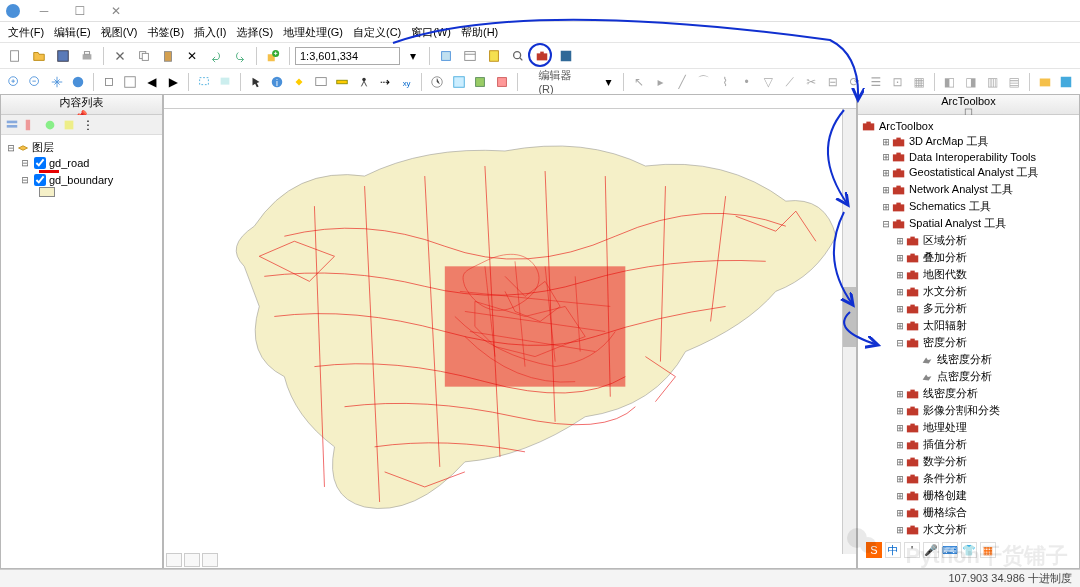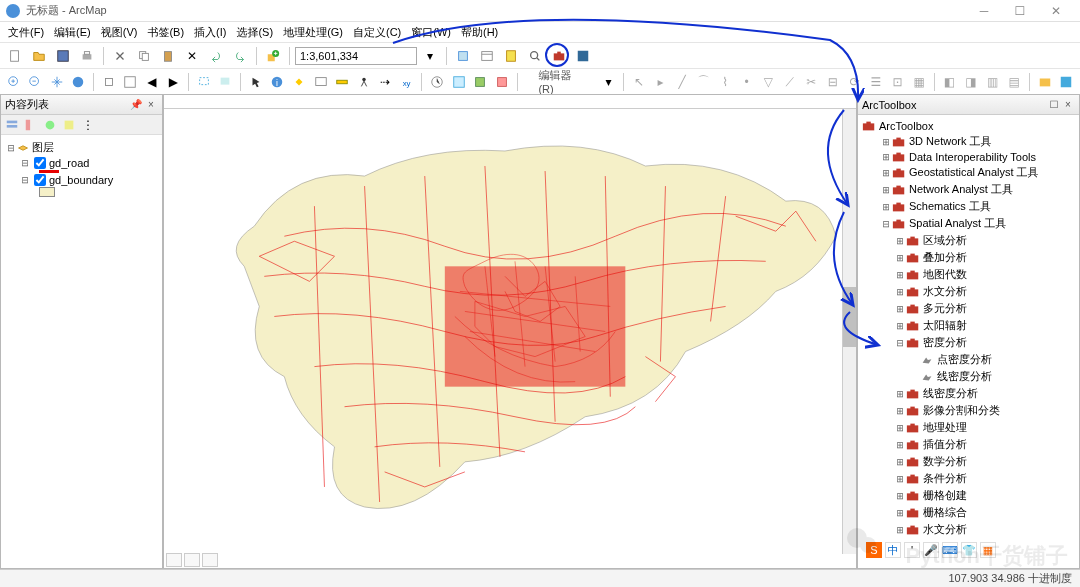--- a/index.html
+++ b/index.html
@@ -9,28 +9,28 @@
 .titlebar .icon { width: 14px; height: 14px; background: #4a90d9; border-radius: 50%; margin-right: 6px; }
 .titlebar .title { flex: 1; color: #555; font-size: 11px; }
 .winbtn { width: 36px; height: 20px; display: flex; align-items: center; justify-content: center; color: #888; }
 
 .menubar { height: 20px; display: flex; align-items: center; padding: 0 4px; gap: 2px; font-size: 11px; }
 .menubar span { padding: 2px 4px; cursor: default; }
 
 .toolbar { height: 26px; display: flex; align-items: center; padding: 0 4px; gap: 2px; border-top: 1px solid #e5e5e5; }
 .tbtn { width: 22px; height: 22px; display: flex; align-items: center; justify-content: center; border: 1px solid transparent; }
 .tbtn svg { width: 14px; height: 14px; }
-.scale-input { width: 122px; height: 18px; font-size: 11px; padding: 0 4px; border: 1px solid #aaa; }
+.scale-input { width: 105px; height: 18px; font-size: 11px; padding: 0 4px; border: 1px solid #aaa; }
 .tb-sep { width: 1px; height: 18px; background: #ccc; margin: 0 3px; }
 .tb-label { font-size: 11px; color: #555; margin: 0 16px; }
 
 .main { display: flex; height: calc(100% - 22px - 20px - 52px - 18px); }
 
 .panel { background: #f4f4f4; border: 1px solid #b8b8b8; display: flex; flex-direction: column; }
-.panel-header { height: 20px; background: linear-gradient(#f9f9f9,#e8e8e8); display: flex; align-items: center; padding: 0 4px; font-size: 11px; border-bottom: 1px solid #ccc; }
+.panel-header { height: 20px; background: linear-gradient(#f9f9f9,#e8e8e8); display: flex; align-items: center; padding: 0 4px; font-size: 11px; border-bottom: 1px solid #ccc; flex-direction: column; }
 .panel-header .ptitle { flex: 1; }
 .panel-header .pbtn { width: 14px; height: 14px; display: flex; align-items: center; justify-content: center; font-size: 10px; color: #555; }
 .panel-body { flex: 1; background: #fff; overflow: auto; padding: 4px; }
 .panel-toolbar { height: 20px; display: flex; align-items: center; padding: 0 2px; gap: 1px; background: #f0f0f0; border-bottom: 1px solid #ddd; }
 .panel-toolbar .tbtn { width: 18px; height: 18px; }
 
 .toc { width: 163px; }
 .tree-item { display: flex; align-items: center; font-size: 11px; padding: 1px 0; }
 .tree-toggle { width: 12px; text-align: center; color: #666; font-size: 9px; }
 .tree-check { width: 12px; height: 12px; margin: 0 3px; }
@@ -63,21 +63,20 @@
 .wechat { position: absolute; right: 200px; bottom: 28px; width: 36px; height: 36px; opacity: 0.08; }
 
 .map-tabs { position: absolute; bottom: 1px; left: 2px; height: 14px; display: flex; gap: 2px; }
 .map-tab { width: 16px; height: 14px; border: 1px solid #ccc; background: #f8f8f8; }
 </style>
 </head>
 <body>
 
 <div class="titlebar">
   <div class="icon"></div>
-  <div class="title">无标题 - ArcMap</div>
   <div class="winbtn">─</div>
   <div class="winbtn">☐</div>
   <div class="winbtn close">✕</div>
 </div>
 
 <div class="menubar">
   <span>文件(F)</span>
   <span>编辑(E)</span>
   <span>视图(V)</span>
   <span>书签(B)</span>
@@ -449,21 +448,21 @@
             <rect x="5" y="1" width="5" height="3" class="tb-red"></rect>
           </svg>
           <span>ArcToolbox</span>
         </div>
         <div class="tree-item" style="padding-left:18px">
           <span class="tree-toggle">⊞</span>
           <svg class="tb-icon" viewBox="0 0 16 12">
             <rect x="1" y="3" width="13" height="8" class="tb-red"></rect>
             <rect x="5" y="1" width="5" height="3" class="tb-red"></rect>
           </svg>
-          <span>3D Network 工具</span>
+          <span>3D ArcMap 工具</span>
         </div>
         <div class="tree-item" style="padding-left:18px">
           <span class="tree-toggle">⊞</span>
           <svg class="tb-icon" viewBox="0 0 16 12">
             <rect x="1" y="3" width="13" height="8" class="tb-red"></rect>
             <rect x="5" y="1" width="5" height="3" class="tb-red"></rect>
           </svg>
           <span>Data Interoperability Tools</span>
         </div>
         <div class="tree-item" style="padding-left:18px">
@@ -552,28 +551,28 @@
             <rect x="1" y="3" width="13" height="8" class="tb-red"></rect>
             <rect x="5" y="1" width="5" height="3" class="tb-red"></rect>
           </svg>
           <span>密度分析</span>
         </div>
         <div class="tree-item" style="padding-left:46px">
           <span class="tree-toggle"></span>
           <svg class="tb-icon" viewBox="0 0 16 12">
             <path d="M3 9l4-6 2 3 4-1-3 5z" class="tb-hammer"></path>
           </svg>
-          <span>点密度分析</span>
+          <span>线密度分析</span>
         </div>
         <div class="tree-item" style="padding-left:46px">
           <span class="tree-toggle"></span>
           <svg class="tb-icon" viewBox="0 0 16 12">
             <path d="M3 9l4-6 2 3 4-1-3 5z" class="tb-hammer"></path>
           </svg>
-          <span>线密度分析</span>
+          <span>点密度分析</span>
         </div>
         <div class="tree-item" style="padding-left:32px">
           <span class="tree-toggle">⊞</span>
           <svg class="tb-icon" viewBox="0 0 16 12">
             <rect x="1" y="3" width="13" height="8" class="tb-red"></rect>
             <rect x="5" y="1" width="5" height="3" class="tb-red"></rect>
           </svg>
           <span>线密度分析</span>
         </div>
         <div class="tree-item" style="padding-left:32px">

